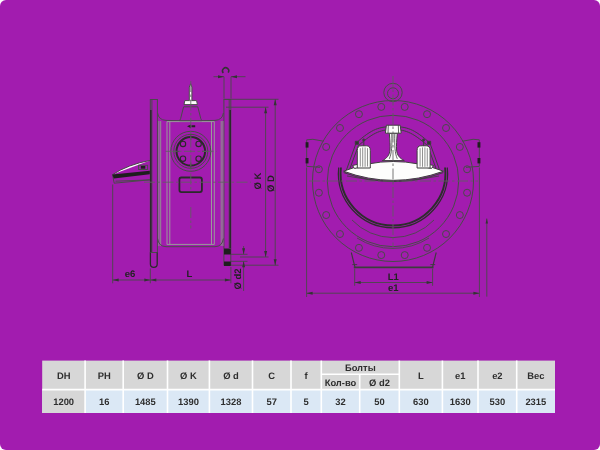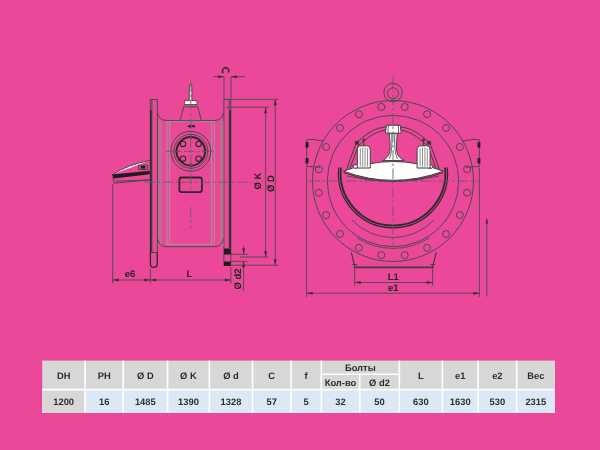--- a/index.html
+++ b/index.html
@@ -1,17 +1,17 @@
 <!DOCTYPE html>
 <html><head>
 <meta charset="utf-8">
 <style>
   html,body{margin:0;padding:0;background:#fdfdfc;}
-  #page{position:relative;width:600px;height:450px;background:#ec4899;overflow:hidden;
-        font-family:"Liberation Sans", sans-serif;}
+  #page{position:relative;width:600px;height:450px;background:#a21caf;overflow:hidden;
+        font-family:"Liberation Sans", sans-serif;border-radius:6px;}
   svg{position:absolute;left:0;top:0;}
 </style>
 </head>
 <body>
 <div id="page">
 <svg width="600" height="450" viewBox="0 0 600 450" fill="none" stroke-linecap="butt" text-rendering="geometricPrecision">
 
   <g stroke="#4a4a4a" stroke-width="1">
 
     <rect x="150.3" y="99.5" width="7.1" height="153"></rect>

